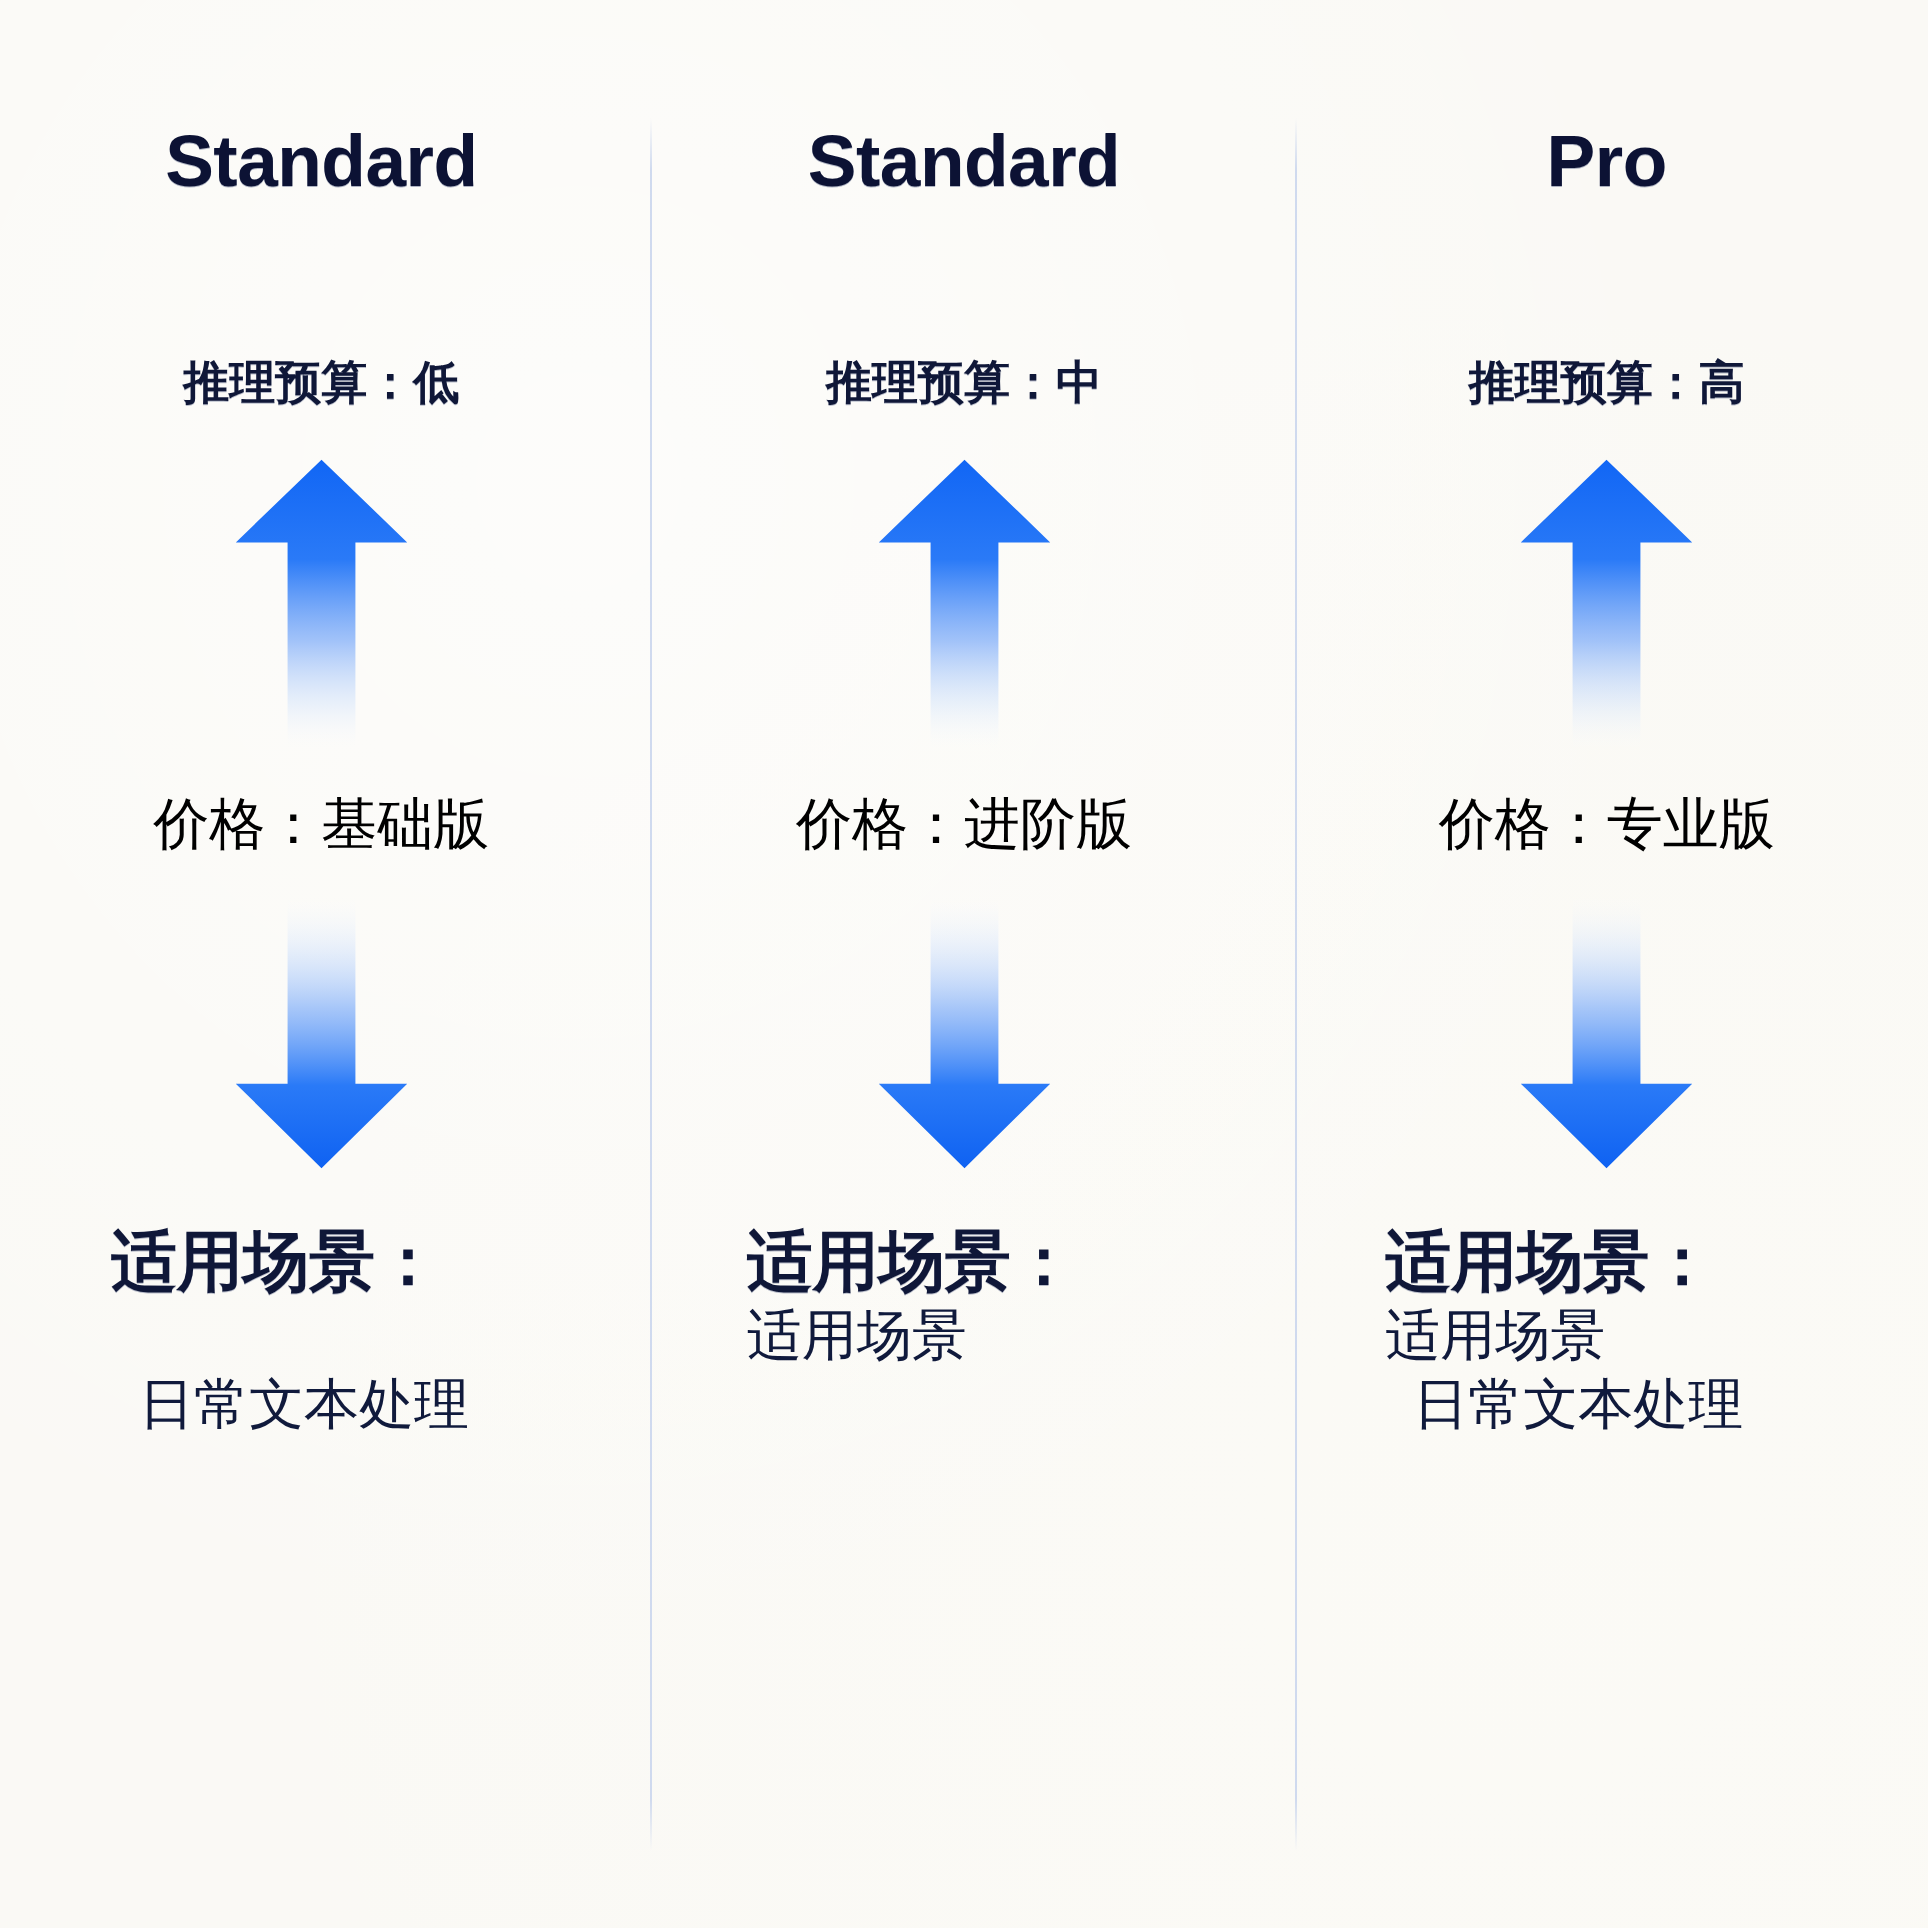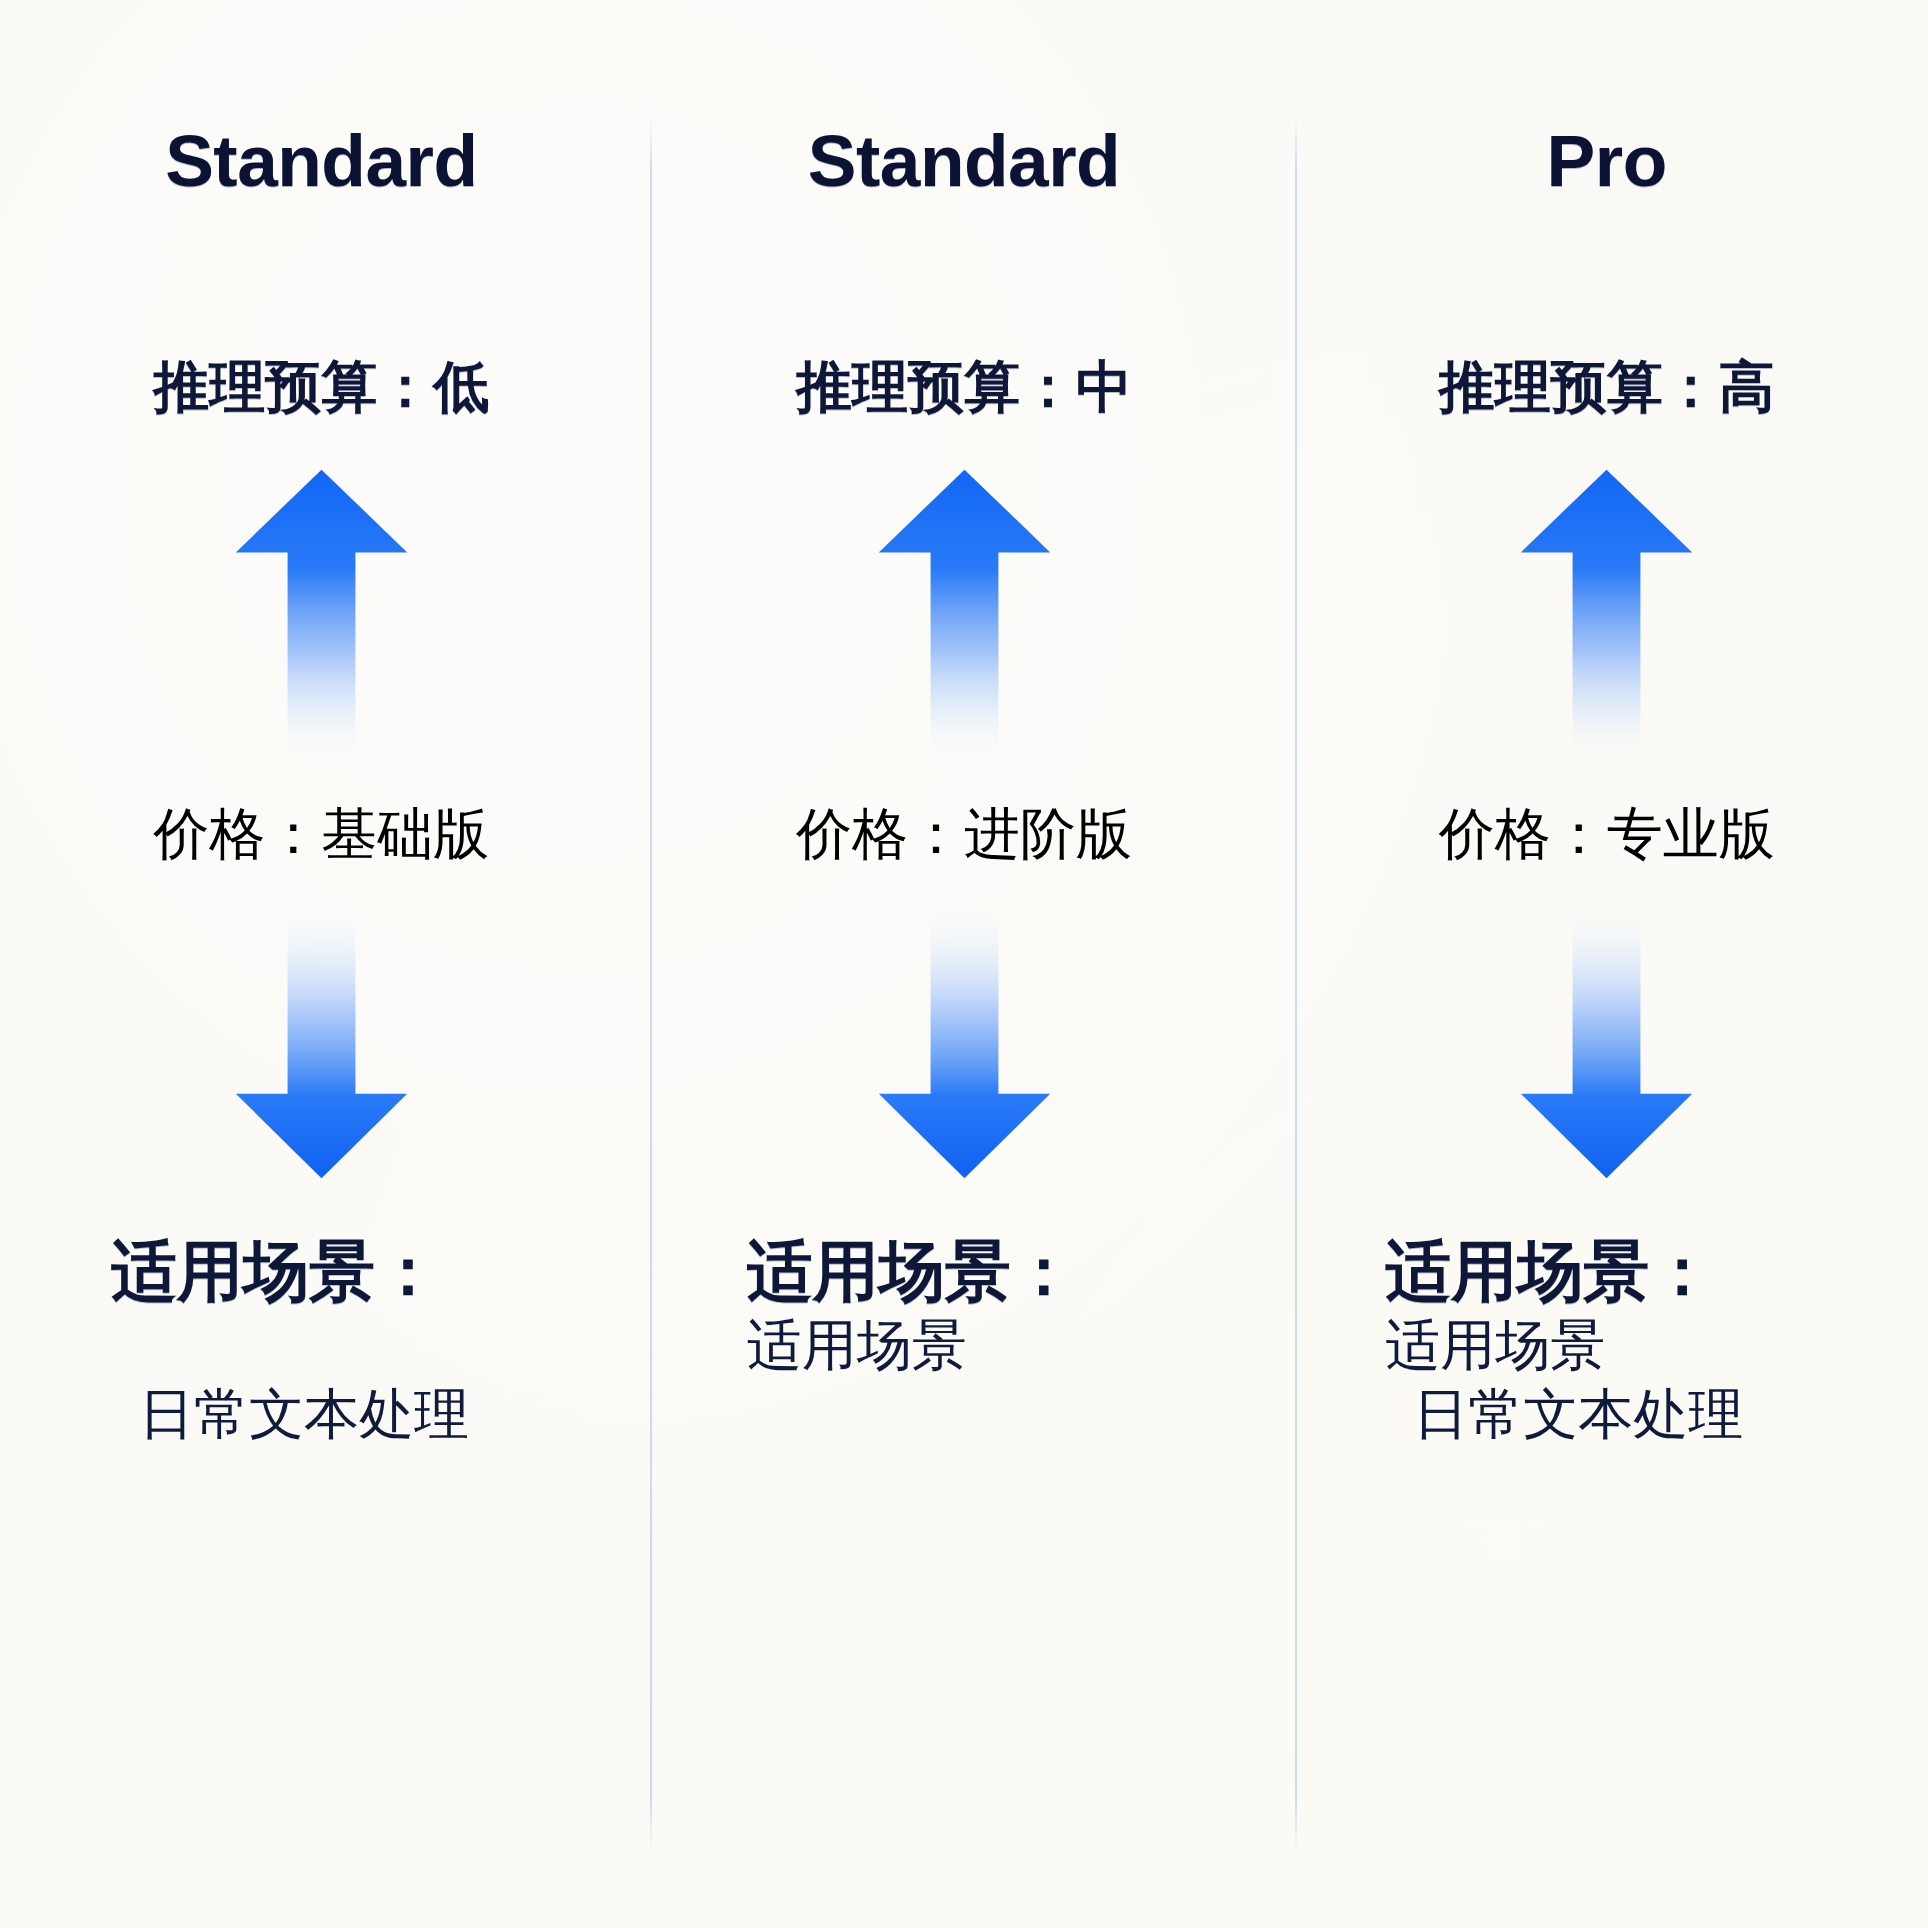--- a/index.html
+++ b/index.html
@@ -74,21 +74,21 @@
     font-size: 73px;
     font-weight: bold;
     letter-spacing: -0.5px;
     line-height: 1;
     color: #0c1234;
     text-shadow: 0 0.9px 0 rgba(30,45,95,0.35);
   }
 
   .budget-line {
     margin-top: 162px;
-    font-size: 56px;
+    font-size: 46px;
     font-weight: bold;
     line-height: 1;
     color: #0f1738;
     white-space: nowrap;
     text-shadow: 0 0.9px 0 rgba(30,45,95,0.3);
   }
 
   .arrow-wrap {
     position: relative;
     width: 179px;

